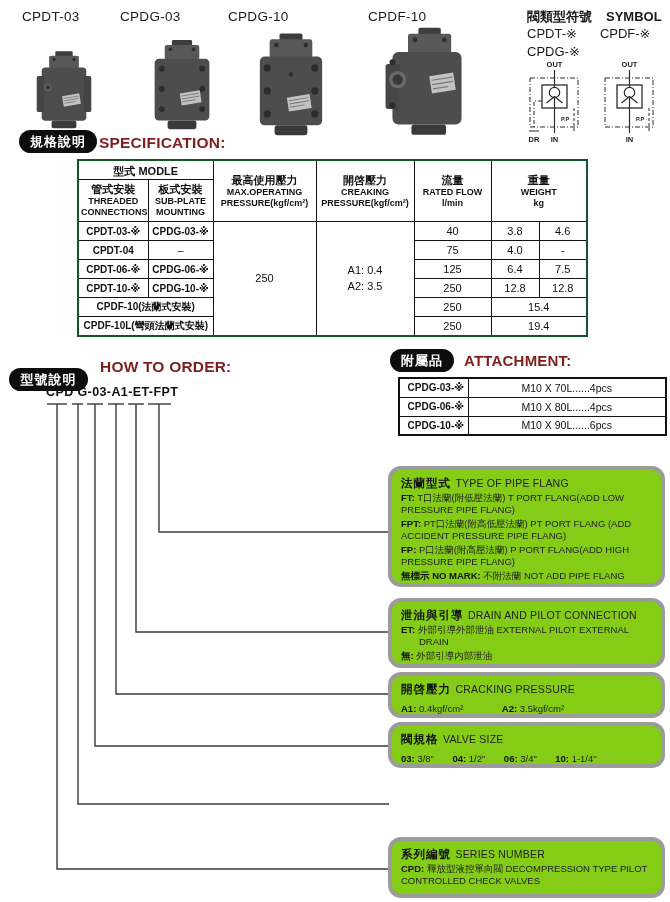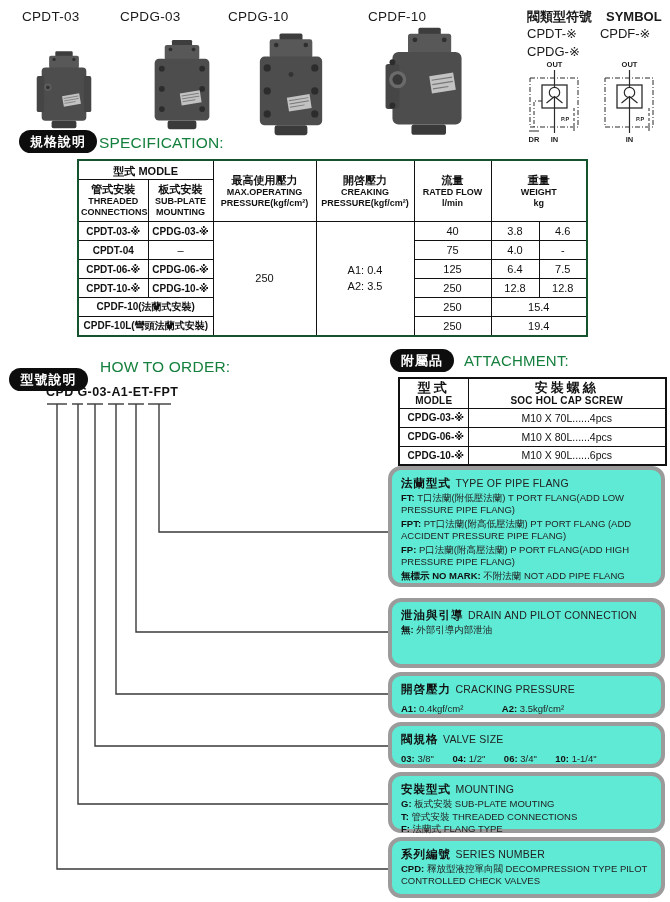--- a/index.html
+++ b/index.html
@@ -12,21 +12,21 @@
 
   
   .prod-label { position:absolute; top:9px; font-size:13.5px; letter-spacing:.3px; color:#1a1a1a; }
 
   
   .badge {
     position:absolute; background:#0d0d0d; color:#fff; font-weight:bold;
     font-size:13px; letter-spacing:1px; text-align:center; height:23px;
     line-height:23px; border-radius:12px;
   }
-  .heading { position:absolute; font-weight:normal; font-size:15.5px; color:#15803d; letter-spacing:.2px; }
+  .heading { position:absolute; font-weight:bold; font-size:15.5px; color:#7f1d1d; letter-spacing:.2px; }
 
   
   .sym-line { position:absolute; left:527px; font-size:13px; color:#1a1a1a; white-space:nowrap; }
   .sym-line .b { font-weight:bold; }
   .sym-gap { display:inline-block; width:14px; }
   .sym-gap2 { display:inline-block; width:23px; }
 
   
   table.spec-table {
     position:absolute; left:77px; top:159px; width:509px;
@@ -59,21 +59,21 @@
   table.att-table th, table.att-table td { border:1px solid #111; text-align:center; vertical-align:middle; overflow:hidden; }
   tr.ah { height:30px; }
   tr.ar { height:19px; }
   .azh { display:block; font-size:13px; font-weight:bold; letter-spacing:3px; line-height:15px; }
   .aen { display:block; font-size:10px; font-weight:bold; line-height:11px; letter-spacing:.2px; }
   td.amodel { font-weight:bold; font-size:10px; text-align:left; padding-left:4px; white-space:nowrap; }
   td.ascrew { font-size:10.5px; }
 
   
   .obox {
-    position:absolute; left:388px; width:277px; background:#5eead4;
+    position:absolute; left:388px; width:277px; background:#84cc16;
     border:4px solid #9b9b9b; border-radius:13px; padding:5px 8px 3px 9px; z-index:2;
   }
   .obox-title { margin-bottom:2px; line-height:13px; }
   .obox-title .zh { font-weight:bold; font-size:11.5px; letter-spacing:1px; color:#111; }
   .obox-title .en { font-size:10.5px; color:#222; letter-spacing:.2px; }
   .obox-item { font-size:9.5px; line-height:11.5px; color:#222; margin-bottom:3px; }
   .obox-item b { font-size:9.5px; color:#111; }
   .obox-item.hang { padding-left:18px; text-indent:-18px; }
   .inline-items .obox-item { display:inline-block; margin-right:14px; margin-bottom:1px; }
 
@@ -325,30 +325,20 @@
 
   <div class="badge" style="left:390px;top:349px;width:64px">附屬品</div>
   <div class="heading" style="left:464px;top:352px;font-size:15px">ATTACHMENT:</div>
 
   <table class="att-table">
     <colgroup>
         <col style="width:69px">
         <col style="width:198px">
       </colgroup>
     <tbody>
-        <tr class="ah">
-      <th>
-        <span class="azh">型式</span>
-        <span class="aen">MODLE</span>
-      </th>
-      <th>
-        <span class="azh">安裝螺絲</span>
-        <span class="aen">SOC HOL CAP SCREW</span>
-      </th>
-    </tr>
     <tr class="ar">
       <td class="amodel">CPDG-03-※</td>
       <td class="ascrew">M10 X 70L......4pcs</td>
     </tr>
     <tr class="ar">
       <td class="amodel">CPDG-06-※</td>
       <td class="ascrew">M10 X 80L......4pcs</td>
     </tr>
     <tr class="ar">
       <td class="amodel">CPDG-10-※</td>
@@ -360,42 +350,37 @@
   <div class="obox" style="top:466px;height:121px">
     <div class="obox-title"><span class="zh">法蘭型式</span> <span class="en">TYPE OF PIPE FLANG</span></div>
     <div class="obox-item"><b>FT:</b> <span>T口法蘭(附低壓法蘭) T PORT FLANG(ADD LOW PRESSURE PIPE FLANG)</span></div>
     <div class="obox-item"><b>FPT:</b> <span>PT口法蘭(附高低壓法蘭) PT PORT FLANG (ADD ACCIDENT PRESSURE PIPE FLANG)</span></div>
     <div class="obox-item"><b>FP:</b> <span>P口法蘭(附高壓法蘭) P PORT FLANG(ADD HIGH PRESSURE PIPE FLANG)</span></div>
     <div class="obox-item"><b>無標示 NO MARK:</b> <span>不附法蘭 NOT ADD PIPE FLANG</span></div>
   </div>
 
   <div class="obox" style="top:598px;height:70px">
     <div class="obox-title"><span class="zh">泄油與引導</span> <span class="en">DRAIN AND PILOT CONNECTION</span></div>
+    <div class="obox-item hang"><b>ET:</b> <span>外部引導外部泄油 EXTERNAL PILOT EXTERNAL DRAIN</span></div>
     <div class="obox-item"><b>無:</b> <span>外部引導内部泄油</span></div>
   </div>
 
   <div class="obox inline-items" style="top:672px;height:46px">
     <div class="obox-title"><span class="zh">開啓壓力</span> <span class="en">CRACKING PRESSURE</span></div>
     <div class="obox-item" style="margin-right:34px"><b>A1:</b> <span>0.4kgf/cm²</span></div>
     <div class="obox-item"><b>A2:</b> <span>3.5kgf/cm²</span></div>
   </div>
 
   <div class="obox inline-items" style="top:722px;height:46px">
     <div class="obox-title"><span class="zh">閥規格</span> <span class="en">VALVE SIZE</span></div>
     <div class="obox-item"><b>03:</b> <span>3/8"</span></div>
     <div class="obox-item"><b>04:</b> <span>1/2"</span></div>
     <div class="obox-item"><b>06:</b> <span>3/4"</span></div>
     <div class="obox-item" style="margin-right:0"><b>10:</b> <span>1-1/4"</span></div>
   </div>
 
-  <div class="obox" style="top:772px;height:61px">
-    <div class="obox-title"><span class="zh">安裝型式</span> <span class="en">MOUNTING</span></div>
-    <div class="obox-item" style="margin-bottom:1px"><b>G:</b> <span>板式安裝 SUB-PLATE MOUTING</span></div>
-    <div class="obox-item" style="margin-bottom:1px"><b>T:</b> <span>管式安裝 THREADED CONNECTIONS</span></div>
-    <div class="obox-item" style="margin-bottom:1px"><b>F:</b> <span>法蘭式 FLANG TYPE</span></div>
-  </div>
 
   <div class="obox" style="top:837px;height:61px">
     <div class="obox-title"><span class="zh">系列編號</span> <span class="en">SERIES NUMBER</span></div>
     <div class="obox-item"><b>CPD:</b> <span>釋放型液控單向閥 DECOMPRESSION TYPE PILOT CONTROLLED CHECK VALVES</span></div>
   </div>
 
 </div>
 
 </body></html>

